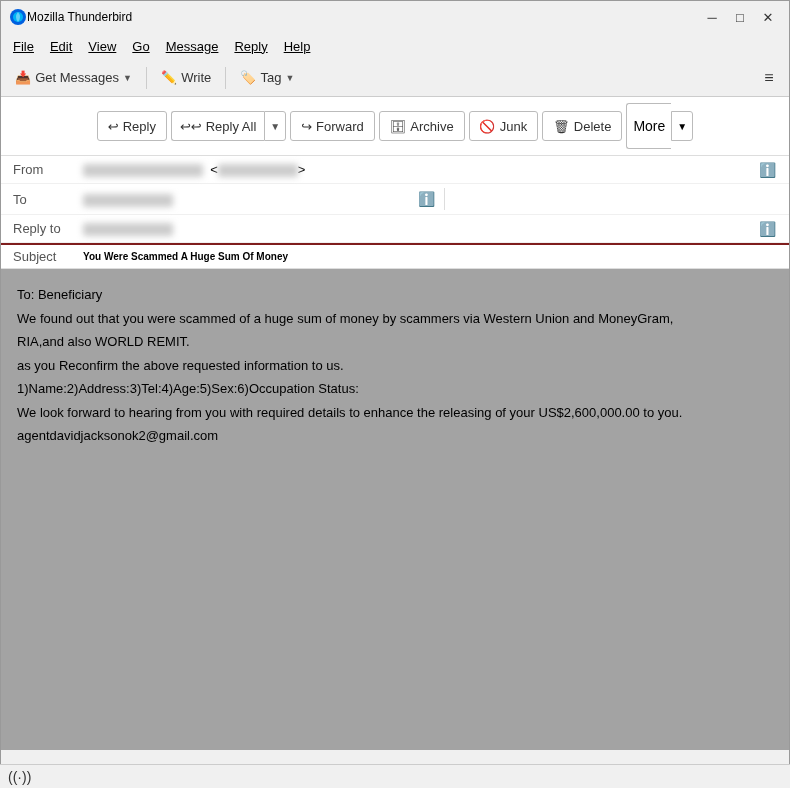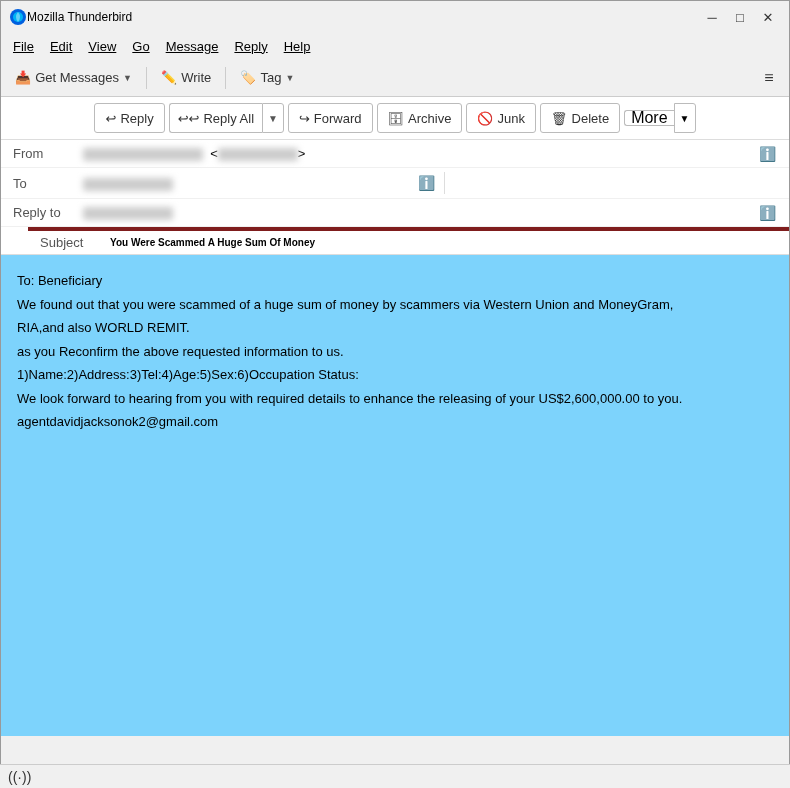--- a/index.html
+++ b/index.html
@@ -196,22 +196,21 @@
     .email-header-icon {
       font-size: 14px;
       color: #888;
       margin-left: 4px;
       cursor: pointer;
     }
     .subject-row {
       display: flex;
       align-items: center;
       padding: 4px 12px;
-      border-top: 4px solid #7f1d1d;
-      margin-left: 27px;
+      border-top: 2px solid #7f1d1d;
     }
     .subject-label {
       color: #555;
       font-size: 13px;
       width: 70px;
       flex-shrink: 0;
     }
     .subject-value {
       font-size: 10px;
       font-weight: bold;
@@ -327,21 +326,21 @@
   </button>
   <button class="action-btn">
     <span>🚫</span>
     <span>Junk</span>
   </button>
   <button class="action-btn">
     <span>🗑</span>
     <span>Delete</span>
   </button>
   <div class="action-btn-split">
-    <span style="display:flex;align-items:center;gap:4px;padding:4px 6px;border:1px solid #bbb;border-right:none;border-radius:3px 0 0 3px;background:#fff;height:16px;font-size:16px;cursor:pointer;">
+    <span style="display:flex;align-items:center;gap:4px;padding:4px 6px;border:1px solid #bbb;border-right:none;border-radius:3px 0 0 3px;background:#fff;height:46px;font-size:14px;cursor:pointer;">
       <span>More</span>
     </span>
     <span style="display:flex;align-items:center;justify-content:center;padding:4px 5px;border:1px solid #bbb;border-radius:0 3px 3px 0;background:#fff;height:30px;cursor:pointer;">
       <span style="font-size:10px;">▼</span>
     </span>
   </div>
 </div>
 
 <div class="email-header">
   <div class="email-header-row">
@@ -366,21 +365,21 @@
       <span style="display:inline-block;background:#ccc;width:90px;height:13px;filter:blur(3px);border-radius:2px;vertical-align:middle;"></span>
     </span>
     <span class="email-header-icon">ℹ️</span>
   </div>
   <div class="subject-row">
     <span class="subject-label">Subject</span>
     <span class="subject-value">You Were Scammed A Huge Sum Of Money</span>
   </div>
 </div>
 
-<div class="email-body" style="height: calc(788px - 32px - 26px - 38px - 42px - 145px - 24px); background:#7dd3fc; padding:16px;">
+<div class="email-body" style="height: calc(788px - 32px - 26px - 38px - 42px - 145px - 24px); background:#a3a3a3; padding:16px;">
   <p>To: Beneficiary</p>
   <p>We found out that you were scammed of a huge sum of money by scammers via Western Union and MoneyGram,</p>
   <p>RIA,and also WORLD REMIT.</p>
   <p>as you Reconfirm the above requested information to us.</p>
   <p>1)Name:2)Address:3)Tel:4)Age:5)Sex:6)Occupation Status:</p>
   <p>We look forward to hearing from you with required details to enhance the releasing of your US$2,600,000.00 to you.</p>
   <p>agentdavidjacksonok2@gmail.com</p>
 </div>
 
 <div class="status-bar">

